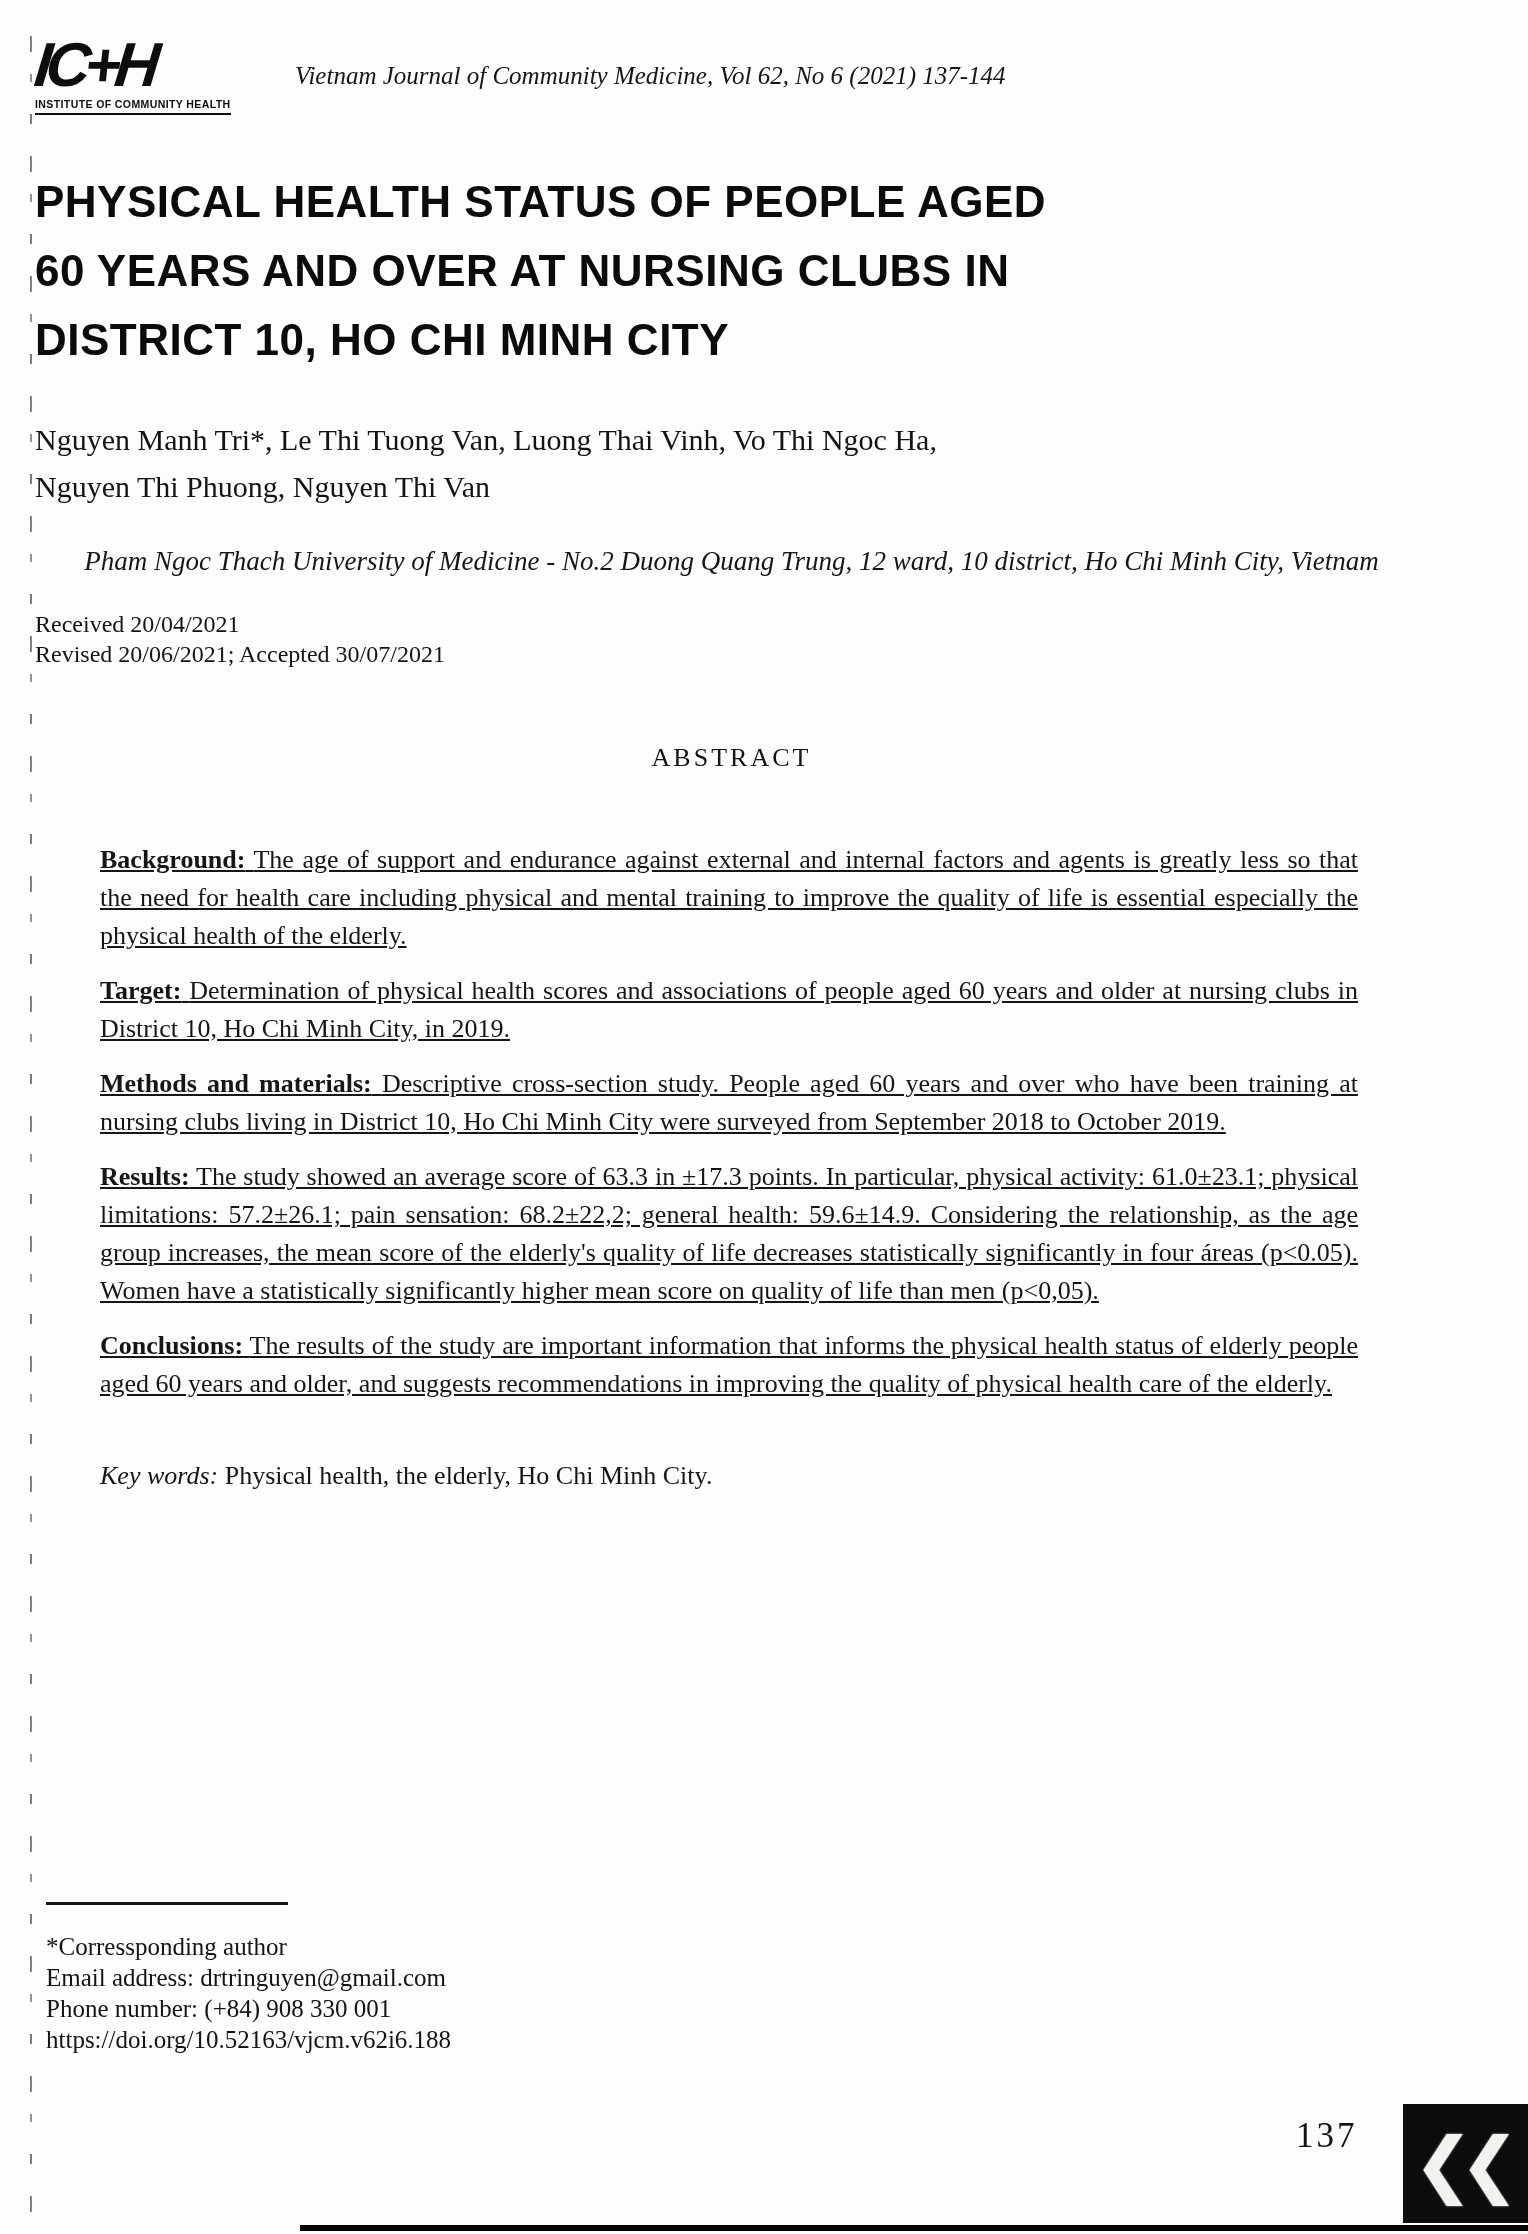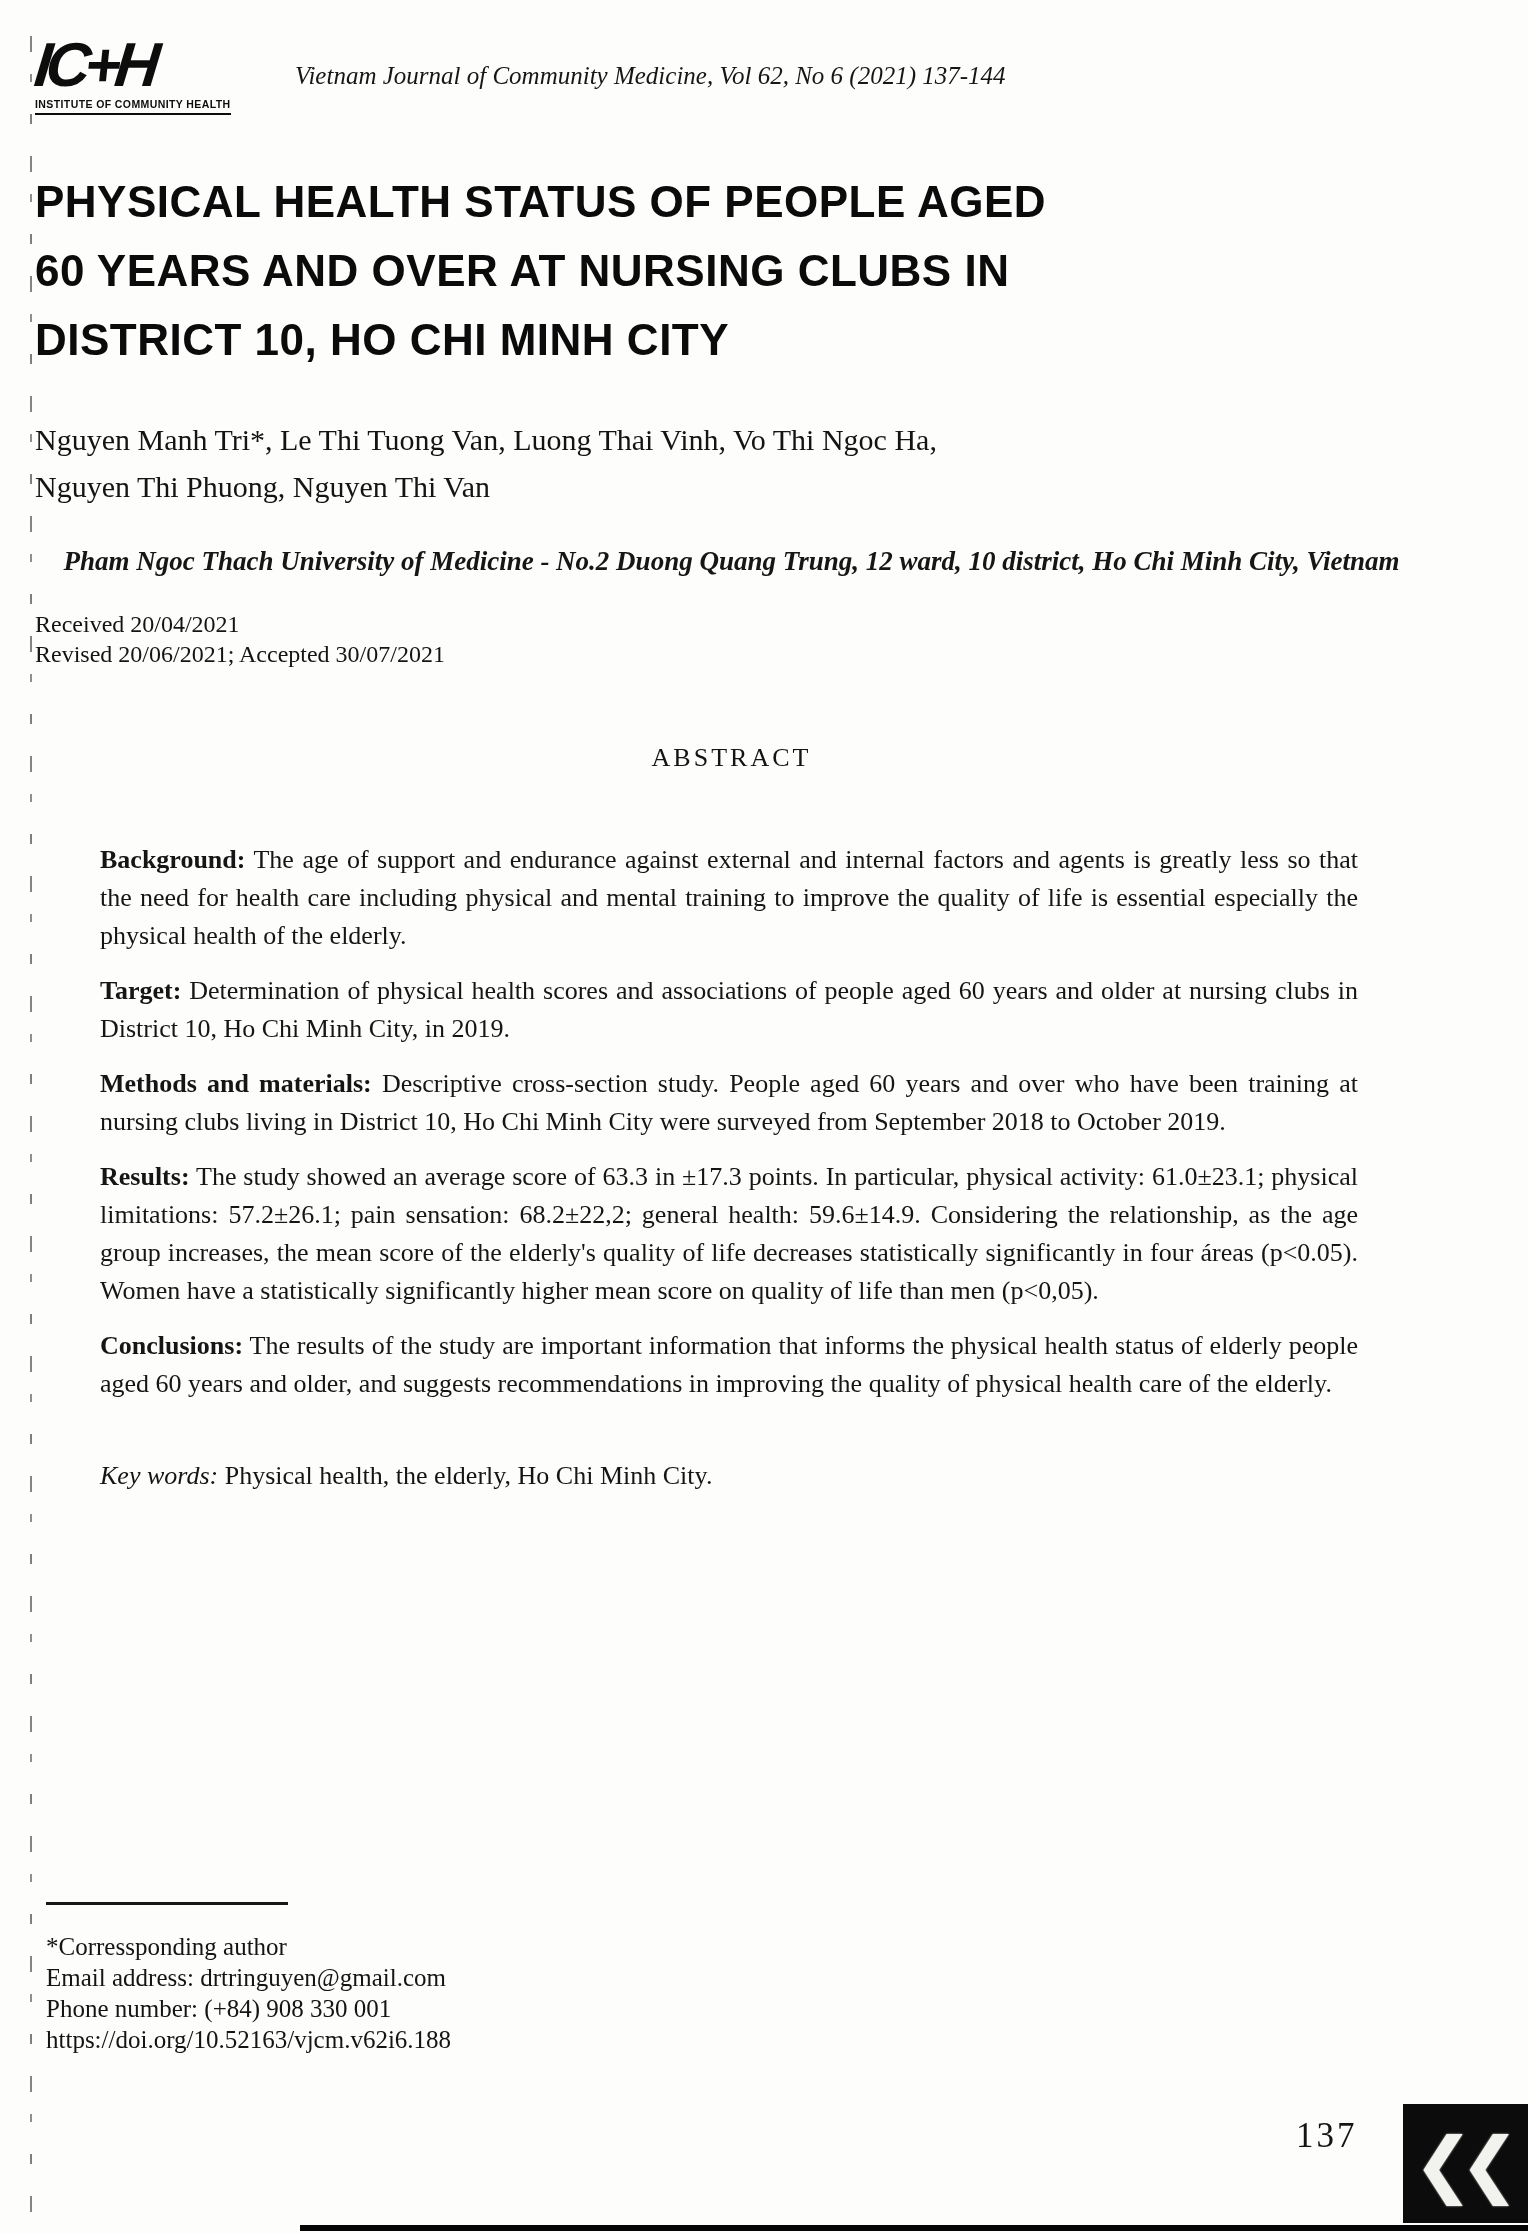--- a/index.html
+++ b/index.html
@@ -49,34 +49,34 @@
     font-family:"Liberation Sans", sans-serif;
     font-weight:800; font-size:44px; line-height:69px;
     letter-spacing:.5px; color:#0b0b0b;
   }
   .authors {
     margin-top:42px; text-align:left;
     font-size:30px; line-height:47px; color:#141414;
   }
   .affiliation {
     margin-top:36px; text-align:center;
-    font-style:italic; font-size:27px; color:#161616;font-weight:bold;
+    font-style:italic; font-size:27px; color:#161616;
   }
   .dates { margin-top:32px; text-align:left; font-size:24px; line-height:30px; }
 
   .abstract-h {
     margin-top:74px; text-align:center;
     font-weight:400; font-size:26px; letter-spacing:3px;
   }
 
   
   .abstract-body { padding:68px 70px 0 65px; }
   .abstract-body p.sec {
     font-size:26px; line-height:38px; text-align:justify;
-    margin-bottom:17px; color:#151515;
+    margin-bottom:17px; color:#151515;text-decoration:underline;
   }
   .abstract-body p.sec strong { font-weight:700; }
   .keywords { margin-top:54px; font-size:26px; line-height:38px; }
   .keywords .kw-label { font-style:italic; }
 
   
   .footnote { position:absolute; left:46px; top:1902px; font-size:25px; line-height:31px; }
   .fn-rule { width:242px; height:3px; background:#181818; margin-bottom:26px; }
 
   

